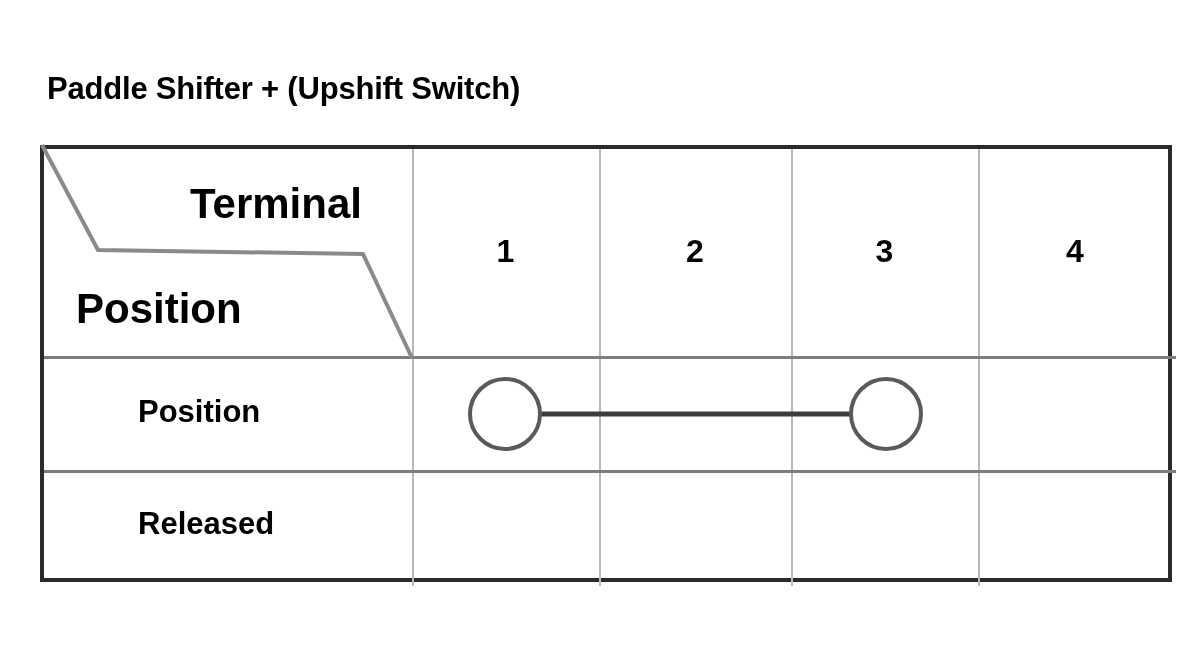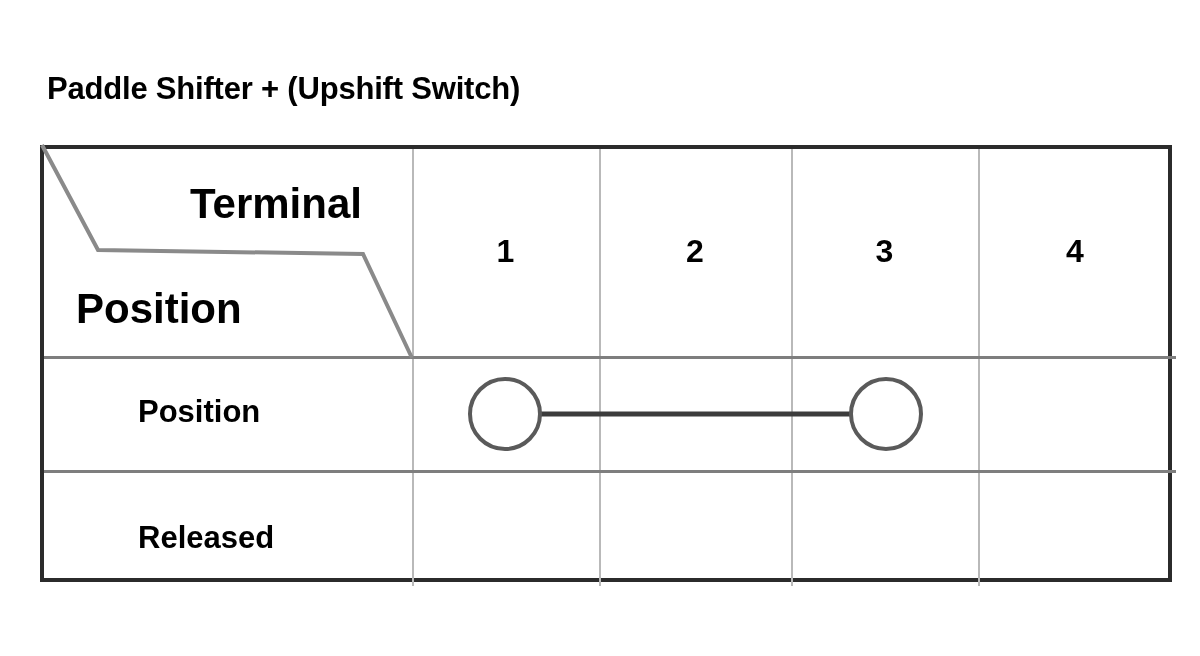--- a/index.html
+++ b/index.html
@@ -95,21 +95,21 @@
     left: 76px;
     top: 288px;
     text-align: right;
   }
 
   .row-label {
     left: 138px;
     font-size: 31px;
   }
   .row-label.pressed  { top: 396px; }
-  .row-label.released { top: 508px; margin-top: 14px; }
+  .row-label.released { top: 508px; }
 
   
   .ch1 { left: 412px; width: 187px; top: 235px; }
   .ch2 { left: 599px; width: 192px; top: 235px; }
   .ch3 { left: 791px; width: 187px; top: 235px; }
   .ch4 { left: 978px; width: 194px; top: 235px; }
 
   
   .contacts-svg {
     position: absolute;

